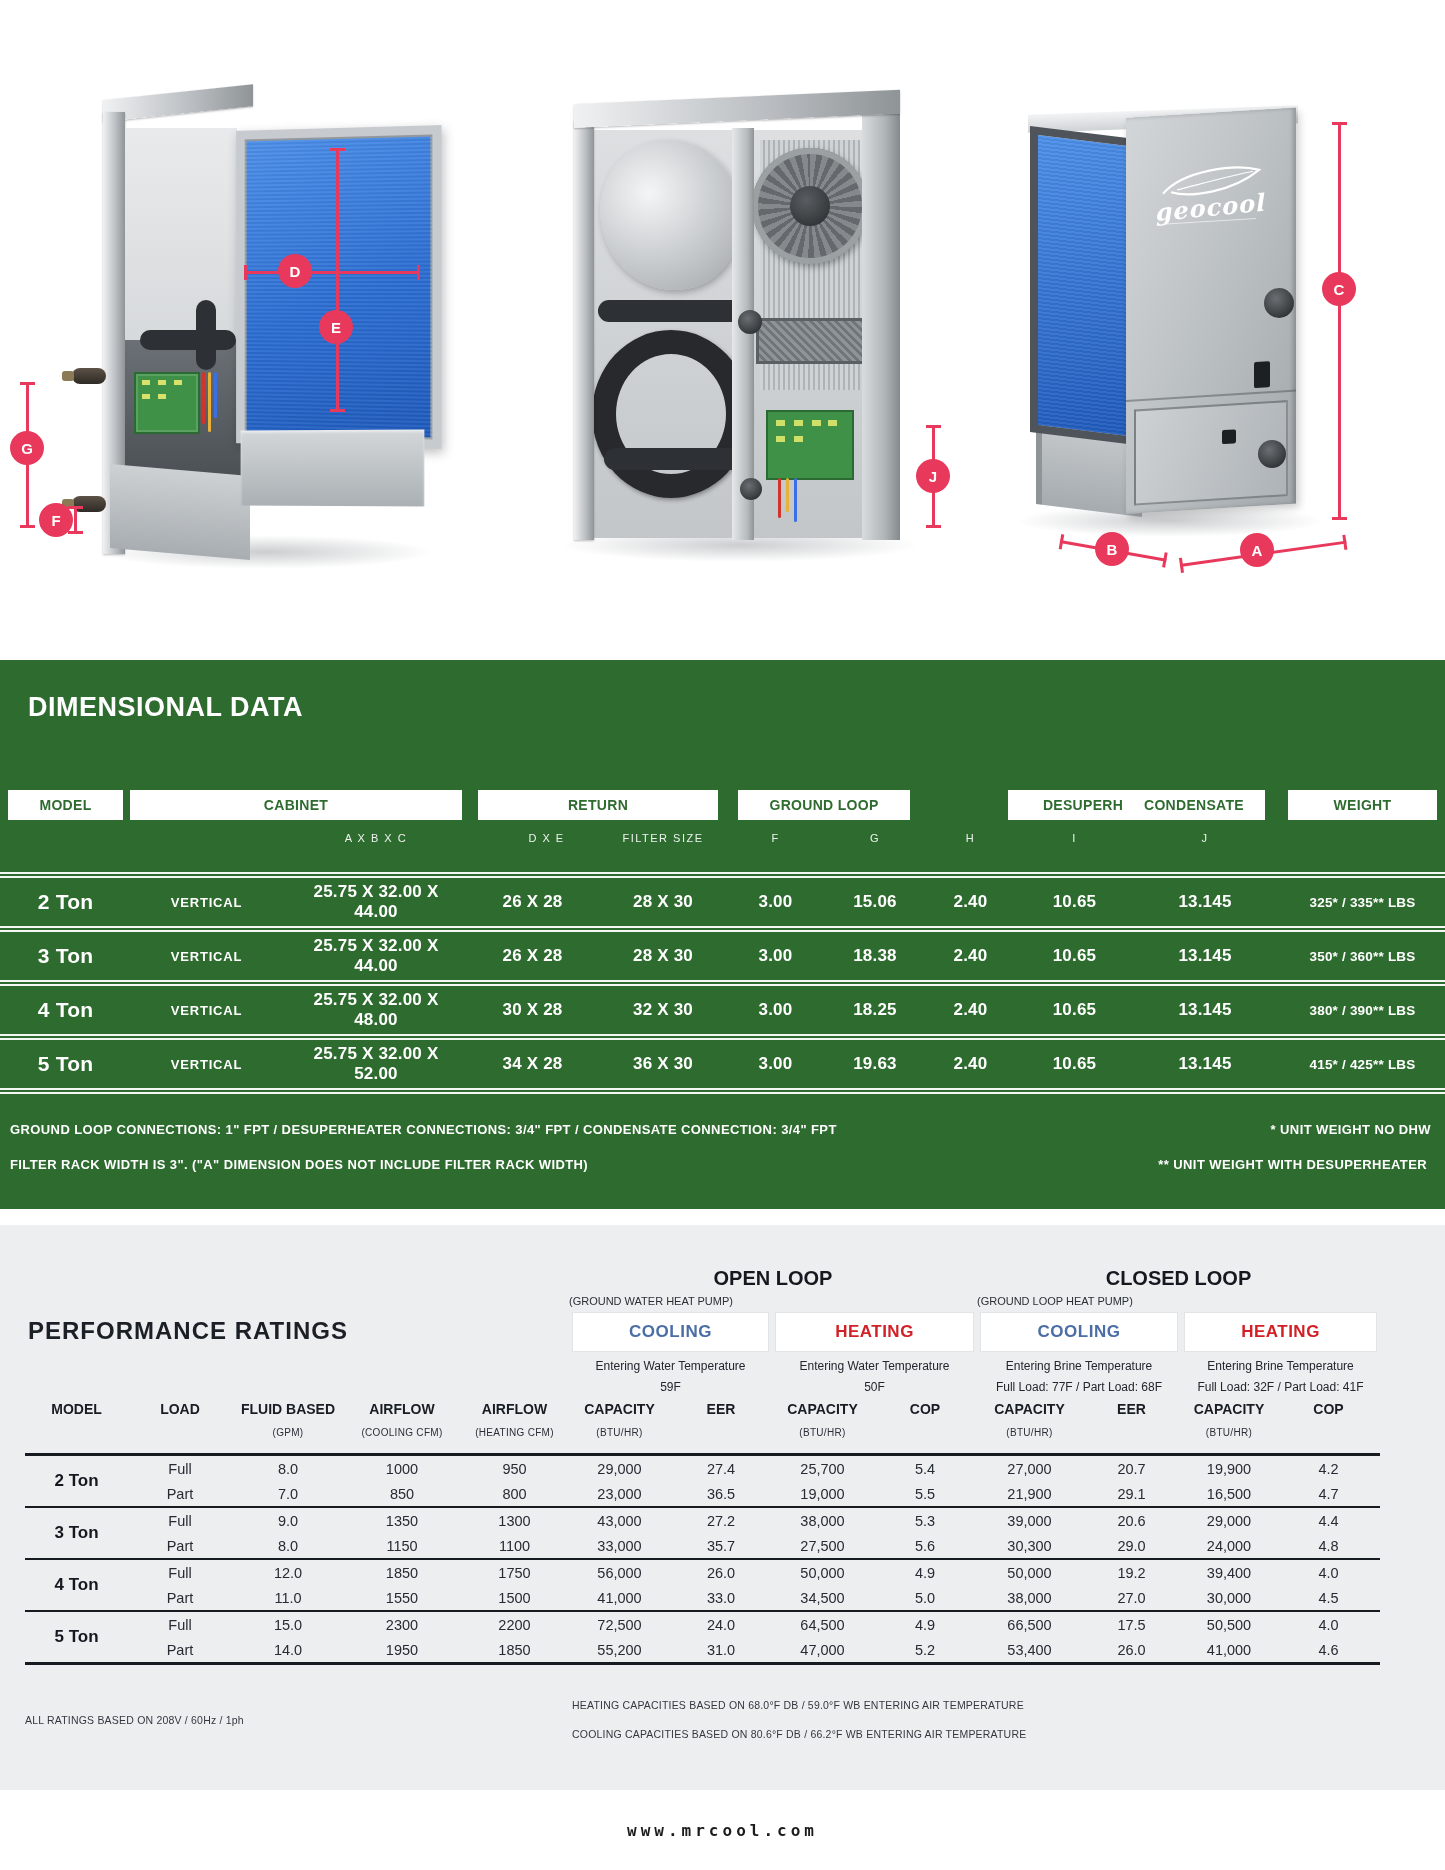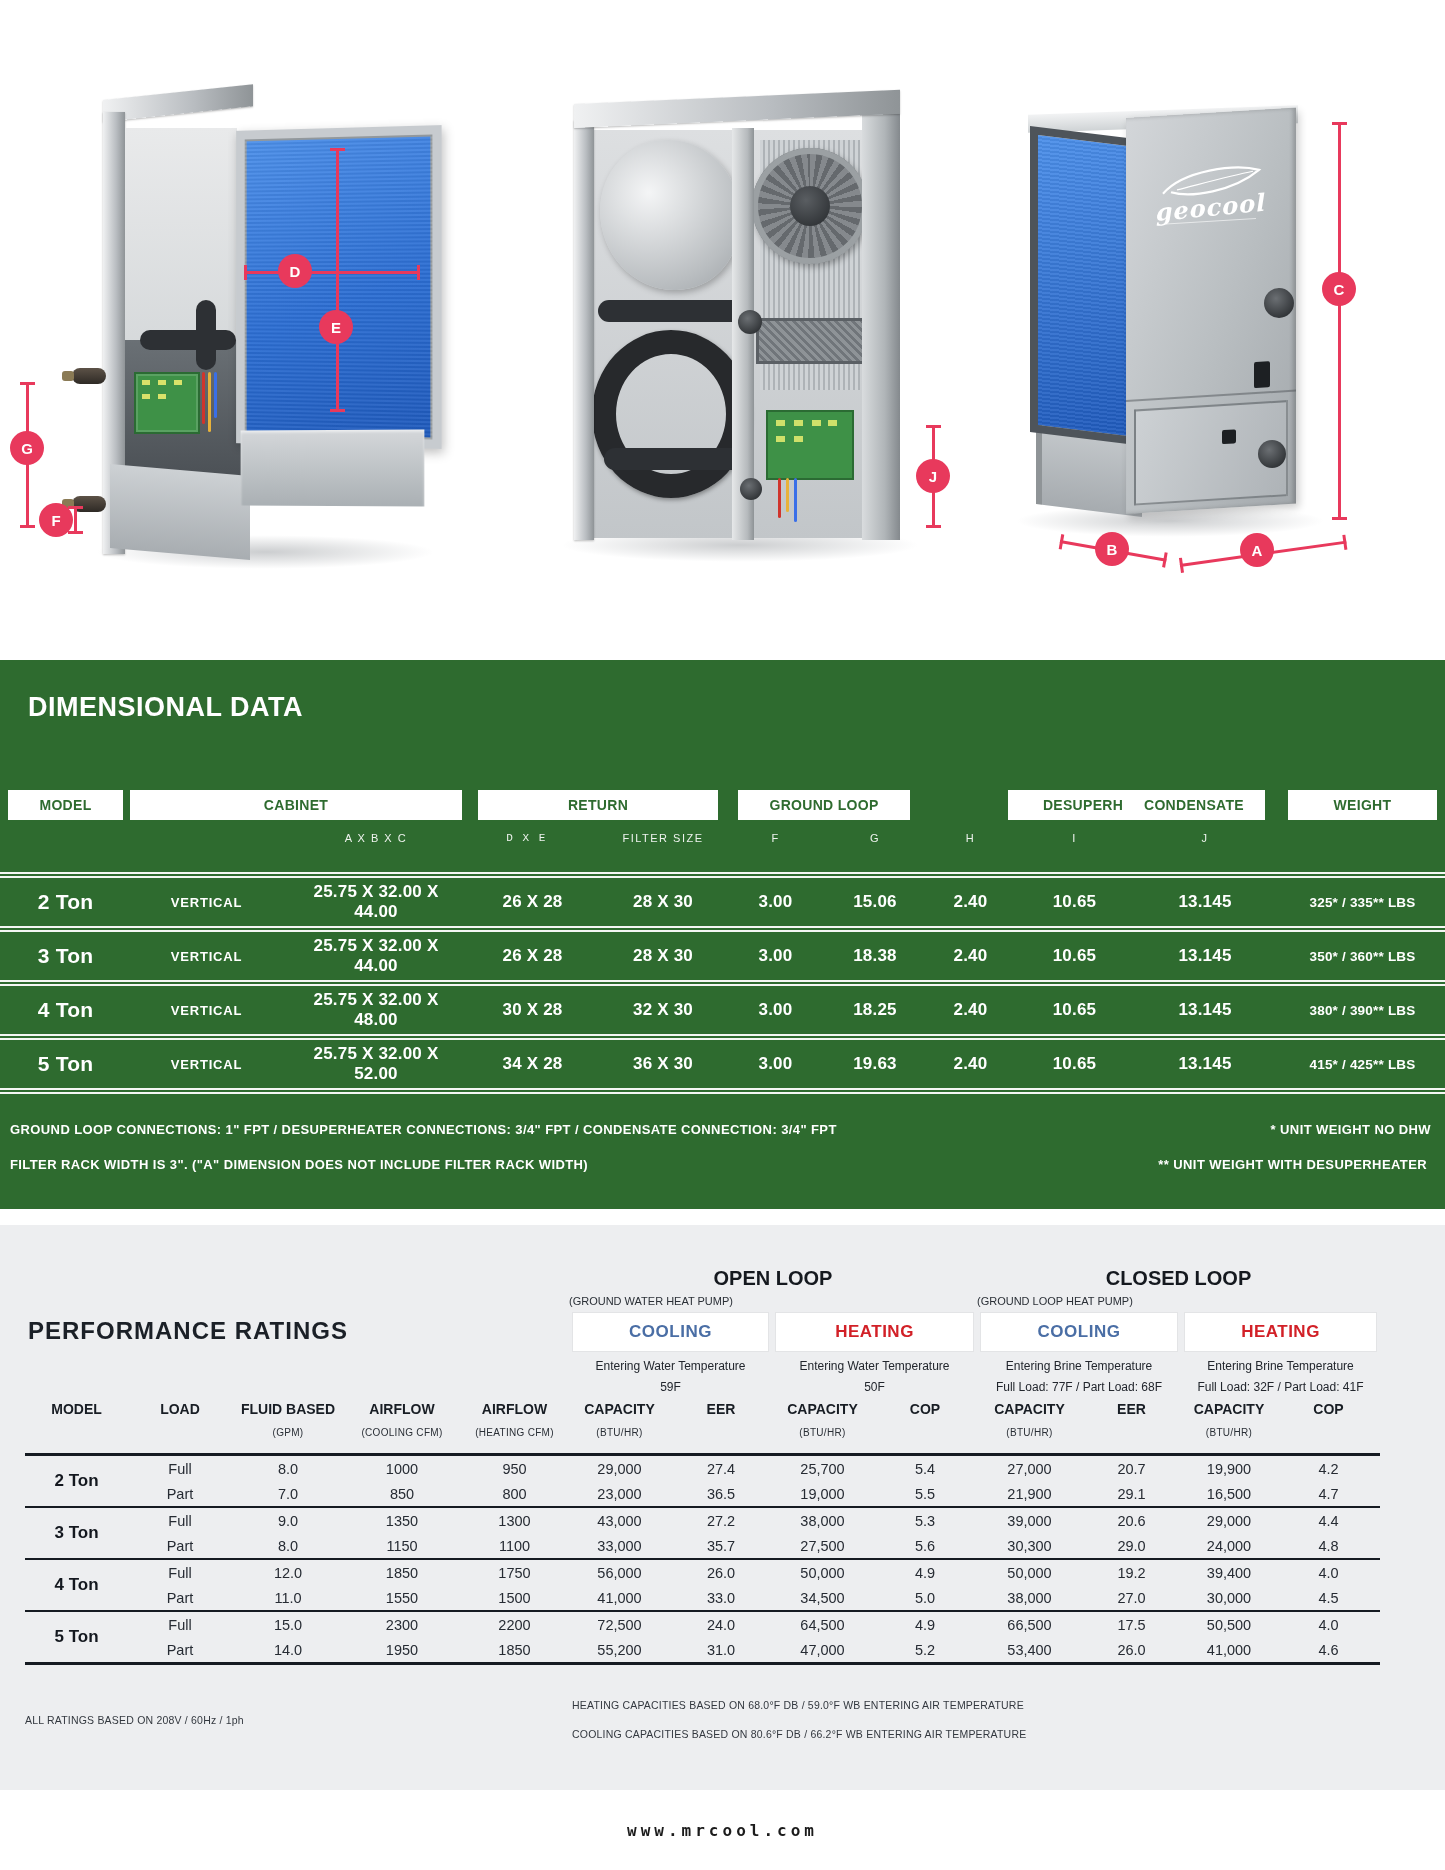--- a/index.html
+++ b/index.html
@@ -229,21 +229,21 @@
 
     <div class="hbox" style="left:8px;width:115px;">MODEL</div>
     <div class="hbox" style="left:130px;width:332px;">CABINET</div>
     <div class="hbox" style="left:478px;width:240px;">RETURN</div>
     <div class="hbox" style="left:738px;width:172px;">GROUND LOOP</div>
     <div class="hbox" style="left:984px;width:198px;margin-left:24px;">DESUPERHEATER</div>
     <div class="hbox" style="left:1123px;width:142px;">CONDENSATE</div>
     <div class="hbox" style="left:1288px;width:149px;">WEIGHT</div>
 
     <div class="sub" style="left:290px;width:172px;">A X B X C</div>
-    <div class="sub" style="left:456px;width:141px;font-family:Liberation Mono, monospace;">D X E</div>
+    <div class="sub" style="left:476px;width:141px;">D X E</div>
     <div class="sub" style="left:603px;width:120px;">FILTER SIZE</div>
     <div class="sub" style="left:723px;width:105px;">F</div>
     <div class="sub" style="left:828px;width:94px;">G</div>
     <div class="sub" style="left:922px;width:97px;">H</div>
     <div class="sub" style="left:1019px;width:111px;">I</div>
     <div class="sub" style="left:1130px;width:150px;">J</div>
 
     <div class="dtable">
 
         <div class="drow">

